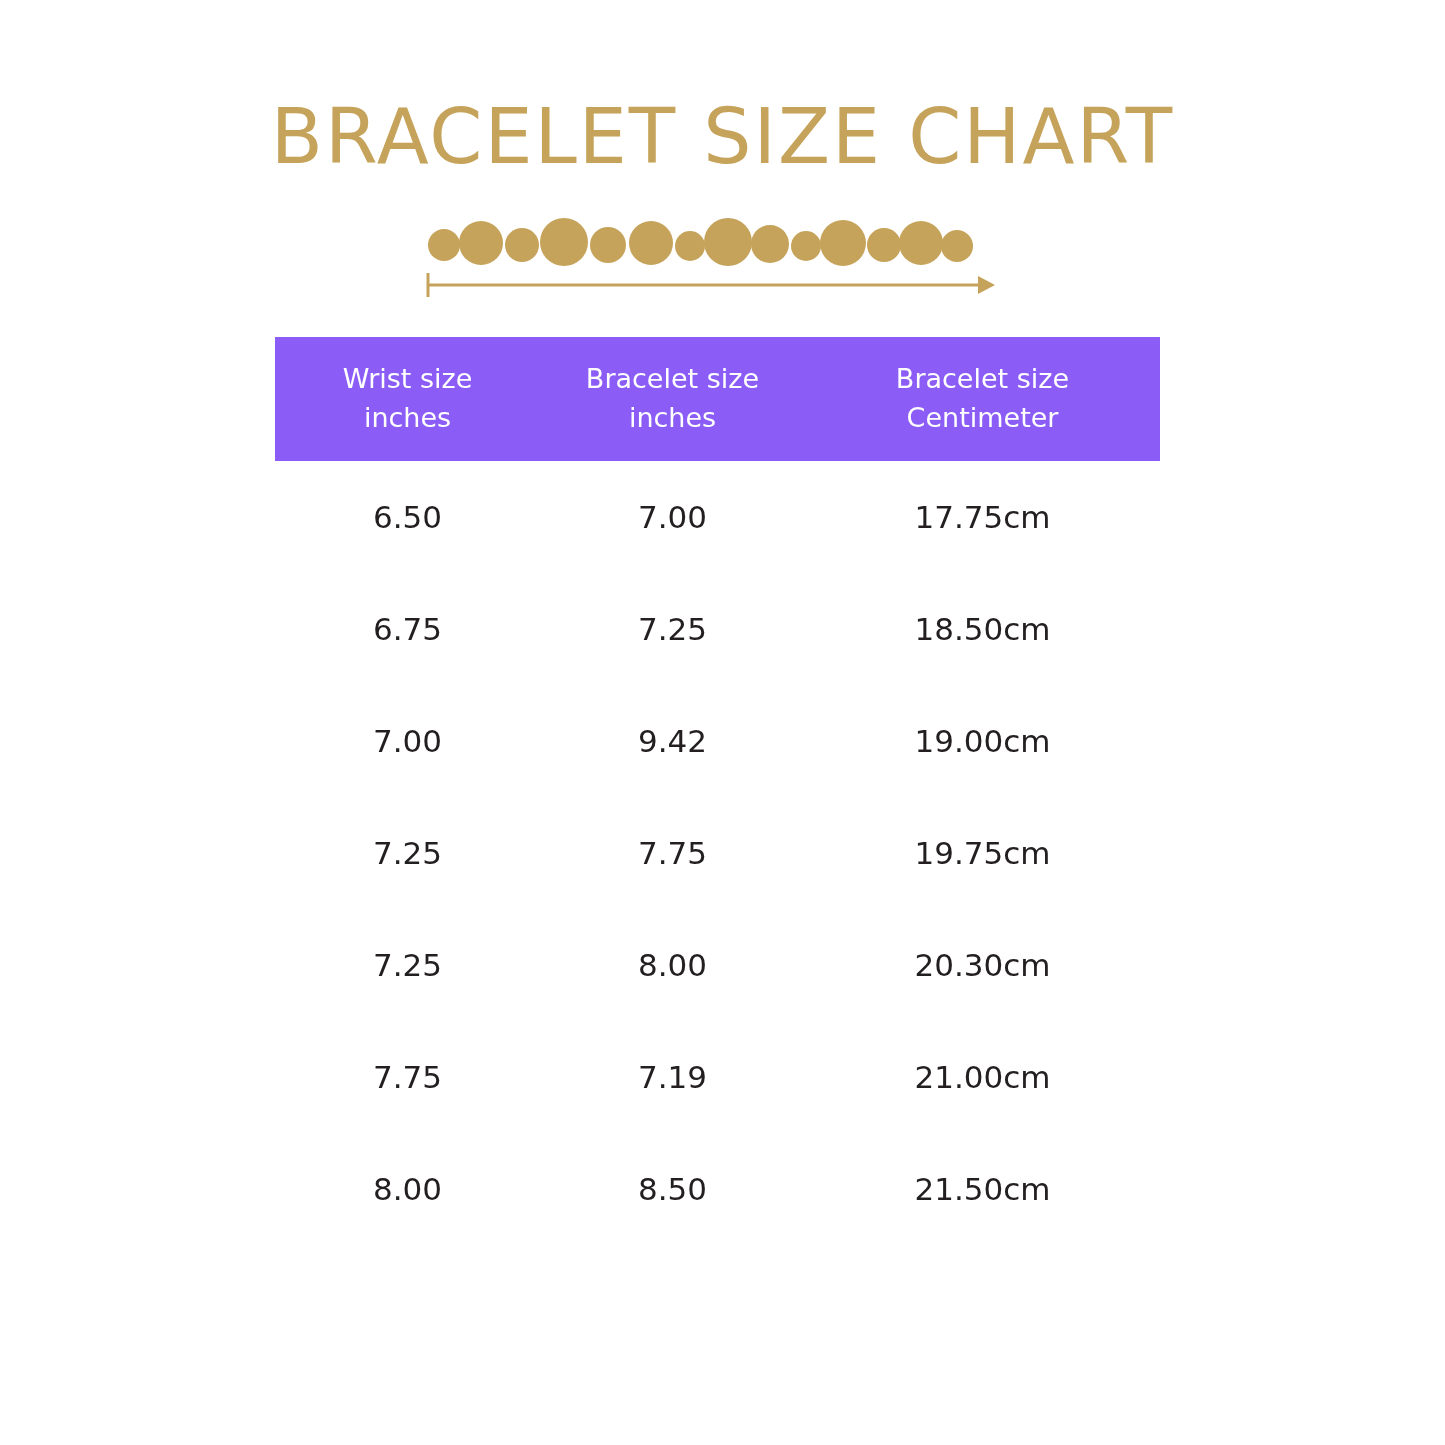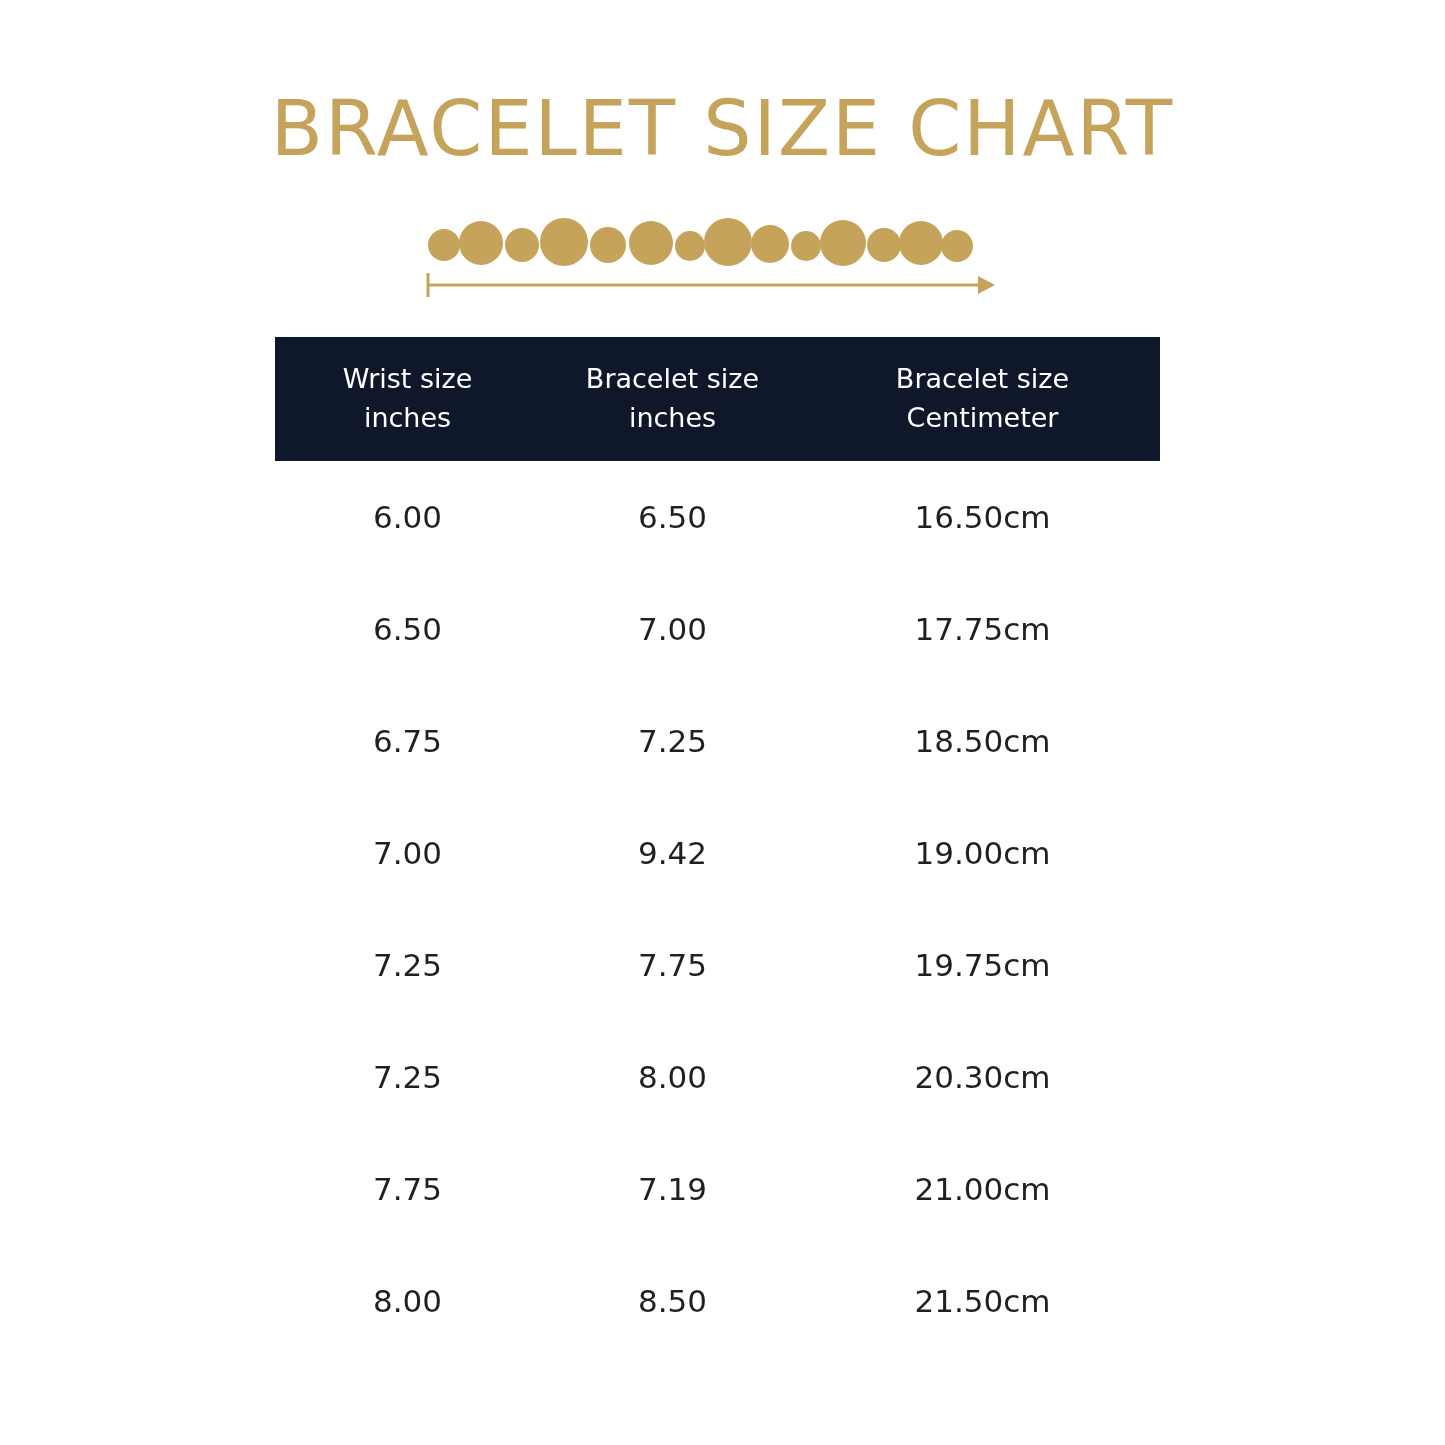--- a/index.html
+++ b/index.html
@@ -15,21 +15,21 @@
     overflow: hidden;
   }
   .page {
     position: relative;
     width: 1445px;
     height: 1445px;
     box-sizing: border-box;
   }
   .title {
     position: absolute;
-    top: 84px;
+    top: 92px;
     left: 0;
     width: 1445px;
     text-align: center;
     font-family: "DejaVu Sans", sans-serif;
     font-size: 76px;
     letter-spacing: 2px;
     color: #c8a košt;
     color: #c6a35a;
     font-weight: 400;
   }
@@ -45,21 +45,21 @@
     top: 337px;
     left: 275px;
     width: 885px;
   }
   table.size-table {
     width: 885px;
     border-collapse: collapse;
     table-layout: fixed;
   }
   table.size-table thead th {
-    background: #0f172a;
+    background: #8b5cf6;
     color: #ffffff;
     font-weight: 400;
     font-size: 27px;
     line-height: 1.45;
     padding: 22px 4px 24px 4px;
     text-align: center;
     vertical-align: middle;
   }
   table.size-table thead th span.l2 {
     display: block;
@@ -126,25 +126,20 @@
             <span class="l2">inches</span>
           </th>
           <th>
             <span>Bracelet size</span>
             <span class="l2">Centimeter</span>
           </th>
         </tr>
       </thead>
       <tbody>
         <tr>
-          <td>6.00</td>
-          <td>6.50</td>
-          <td>16.50cm</td>
-        </tr>
-        <tr>
           <td>6.50</td>
           <td>7.00</td>
           <td>17.75cm</td>
         </tr>
         <tr>
           <td>6.75</td>
           <td>7.25</td>
           <td>18.50cm</td>
         </tr>
         <tr>

